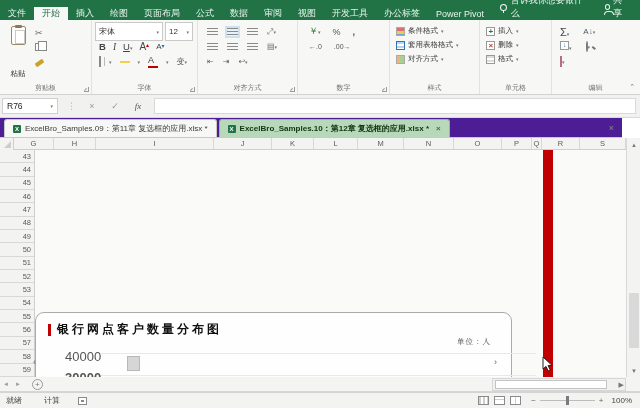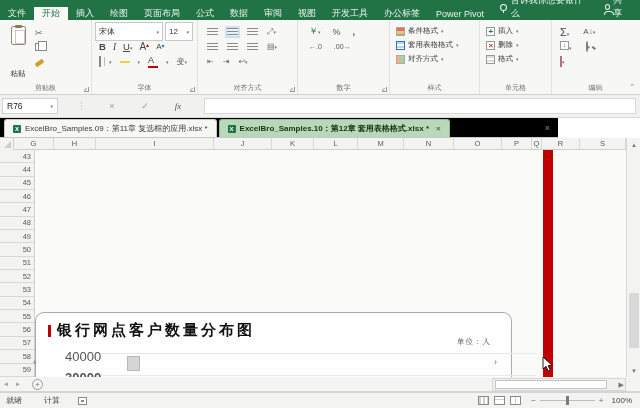--- a/index.html
+++ b/index.html
@@ -56,50 +56,50 @@
   .ic-del { border:1px solid #999; background:#fff; } .ic-del:after { content:"×"; position:absolute; left:1.5px; top:-1px; color:#c0392b; font-weight:bold; font-size:8px; }
   .ic-fmt { border:1px solid #999; background:repeating-linear-gradient(#ddd 0 2px, #fff 2px 4px); }
   .ic-eraser { width:9px; height:5px; background:#e391a7; border:1px solid #b76e84; transform:rotate(-25deg); margin-top:3px; }
   .ic-filldown { border:1px solid #999; background:#fff; } .ic-filldown:after { content:"↓"; position:absolute; left:2px; top:-1px; color:#2e75b6; font-size:7px; }
   .ic-find { width:6px; height:6px; border:1.5px solid #777; border-radius:50%; position:relative; margin-top:1px; }
   .ic-find:after { content:""; position:absolute; left:5px; top:5px; width:4px; height:1.5px; background:#777; transform:rotate(40deg); }
   .sigma { font-size:11px; color:#444; }
   .collapse { position:absolute; right:4px; bottom:3px; color:#777; font-size:7px; }
 
   
-  #fbar { left:0; top:95px; width:640px; height:23px; background:#f1f1f0; border-bottom:1px solid #d9d9d9; display:flex; align-items:center; padding:3px 2px; gap:19px; }
+  #fbar { left:0; top:95px; width:640px; height:23px; background:#f1f1f0; border-bottom:1px solid #d9d9d9; display:flex; align-items:center; padding:3px 2px; gap:9px; }
   #namebox { width:56px; height:16px; background:#fff; border:1px solid #d0d0d0; display:flex; align-items:center; padding:0 4px; font-size:8.5px; color:#222; justify-content:space-between; }
   .fdiv { color:#b5b5b5; font-size:9px; }
   .fico { color:#9a9a9a; font-size:9px; width:14px; text-align:center; }
   #fx { font-family:"Liberation Serif", serif; font-style:italic; color:#555; }
   #finput { flex:1; height:16px; background:#fff; border:1px solid #d9d9d9; margin-right:2px; }
 
   
-  #doctabs { left:0; top:118px; width:558px; height:20px; background:#000000; border-bottom:1px solid #c9c9c9; display:flex; align-items:flex-end; padding-left:4px; }
+  #doctabs { left:0; top:118px; width:622px; height:20px; background:#4c1d95; border-bottom:1px solid #c9c9c9; display:flex; align-items:flex-end; padding-left:4px; }
   .dtab { height:18px; display:flex; align-items:center; gap:4px; padding:0 8px; font-size:8px; color:#3a3a3a; border:1px solid #c9c9c9; border-bottom:none; background:#f7f7f5; margin-right:2px; border-radius:3px 3px 0 0; white-space:nowrap; }
   .dtab.active { background:#b7d9ba; border-color:#8fbc92; color:#12340f; font-weight:bold; }
   .xlico { width:8px; height:8px; background:#217346; color:#fff; font-size:6px; font-weight:bold; display:flex; align-items:center; justify-content:center; border-radius:1px; }
   .dclose { color:#4a6b4a; font-size:8px; margin-left:3px; }
   #dbar-close { margin-left:auto; margin-right:8px; color:#888; font-size:9px; align-self:center; }
 
   
   #sheet { left:0; top:138px; width:626px; height:239px; background:#fafaf9; overflow:hidden; }
   #colhdr { position:absolute; left:0; top:0; width:626px; height:12px; display:flex; background:#f3f3f2; border-bottom:1px solid #cfcfcf; }
   #corner { width:25px; height:12px; border-right:1px solid #cfcfcf; position:relative; background:#f3f3f2; }
   #corner:after { content:""; position:absolute; right:2px; bottom:2px; border-left:7px solid transparent; border-bottom:7px solid #cdcdcd; }
   .chcell { border-right:1px solid #d8d8d8; display:flex; align-items:center; justify-content:center; font-size:7.5px; color:#5a5a5a; overflow:hidden; }
   #rowhdr { position:absolute; left:0; top:12px; width:35px; height:227px; background:#f3f3f2; border-right:1px solid #cfcfcf; display:flex; flex-direction:column; }
   .rhcell { height:13.35px; flex:0 0 13.35px; border-bottom:1px solid #d8d8d8; display:flex; align-items:center; justify-content:flex-end; padding-right:3px; font-size:7.5px; color:#5a5a5a; }
   #redcol { position:absolute; top:12px; height:227px; background:#c00000; }
 
   
   #chart { position:absolute; left:35px; top:174px; width:477px; height:177px; background:#fefefe; border:1px solid #ababab; border-radius:9px; }
   #ctitle-row { position:absolute; left:12px; top:8px; display:flex; align-items:center; gap:6px; }
   #cmarker { width:3px; height:12px; background:#c00000; }
-  #ctitle { font-family:"DejaVu Serif", serif; font-weight:bold; font-size:15px; color:#111; letter-spacing:3px; }
+  #ctitle { font-family:"DejaVu Serif", serif; font-weight:bold; font-size:12px; color:#111; letter-spacing:3px; }
   #cunit { position:absolute; right:20px; top:24px; font-size:7.5px; color:#555; letter-spacing:1px; }
   #plot { position:absolute; left:63px; top:40px; width:437px; height:87px; }
   .gline { position:absolute; left:0; width:437px; height:1px; background:#e9e9e9; }
   .ylab { position:absolute; right:441px; width:30px; text-align:right; font-size:13px; color:#555; }
   #bars { position:absolute; left:0; bottom:0; width:437px; height:87px; display:flex; }
   .slot { flex:1; position:relative; display:flex; align-items:flex-end; justify-content:center; }
 
   
   .csb-arrow { position:absolute; font-size:9px; color:#666; }
   #csb-thumb { position:absolute; left:127px; top:218px; width:13px; height:15px; background:#d6d6d6; border:1px solid #b8b8b8; }
@@ -322,21 +322,21 @@
 </div>
 
 <div class="abs" id="doctabs">
   <div id="dtab-list" style="display:flex;align-items:flex-end">
       <div class="dtab">
         <span class="xlico">X</span>
         <span>ExcelBro_Samples.09：第11章 复选框的应用.xlsx *</span>
       </div>
       <div class="dtab active">
         <span class="xlico">X</span>
-        <span>ExcelBro_Samples.10：第12章 套用表格格式.xlsx *</span>
+        <span>ExcelBro_Samples.10：第12章 复选框的应用.xlsx *</span>
         <span class="dclose">×</span>
       </div>
     </div>
   <span id="dbar-close">×</span>
 </div>
 
 <div class="abs" id="sheet">
   <div id="colhdr">
     <div id="corner"></div>
   <div class="chcell" style="width: 40px; flex: 0 0 40px;">G</div>

